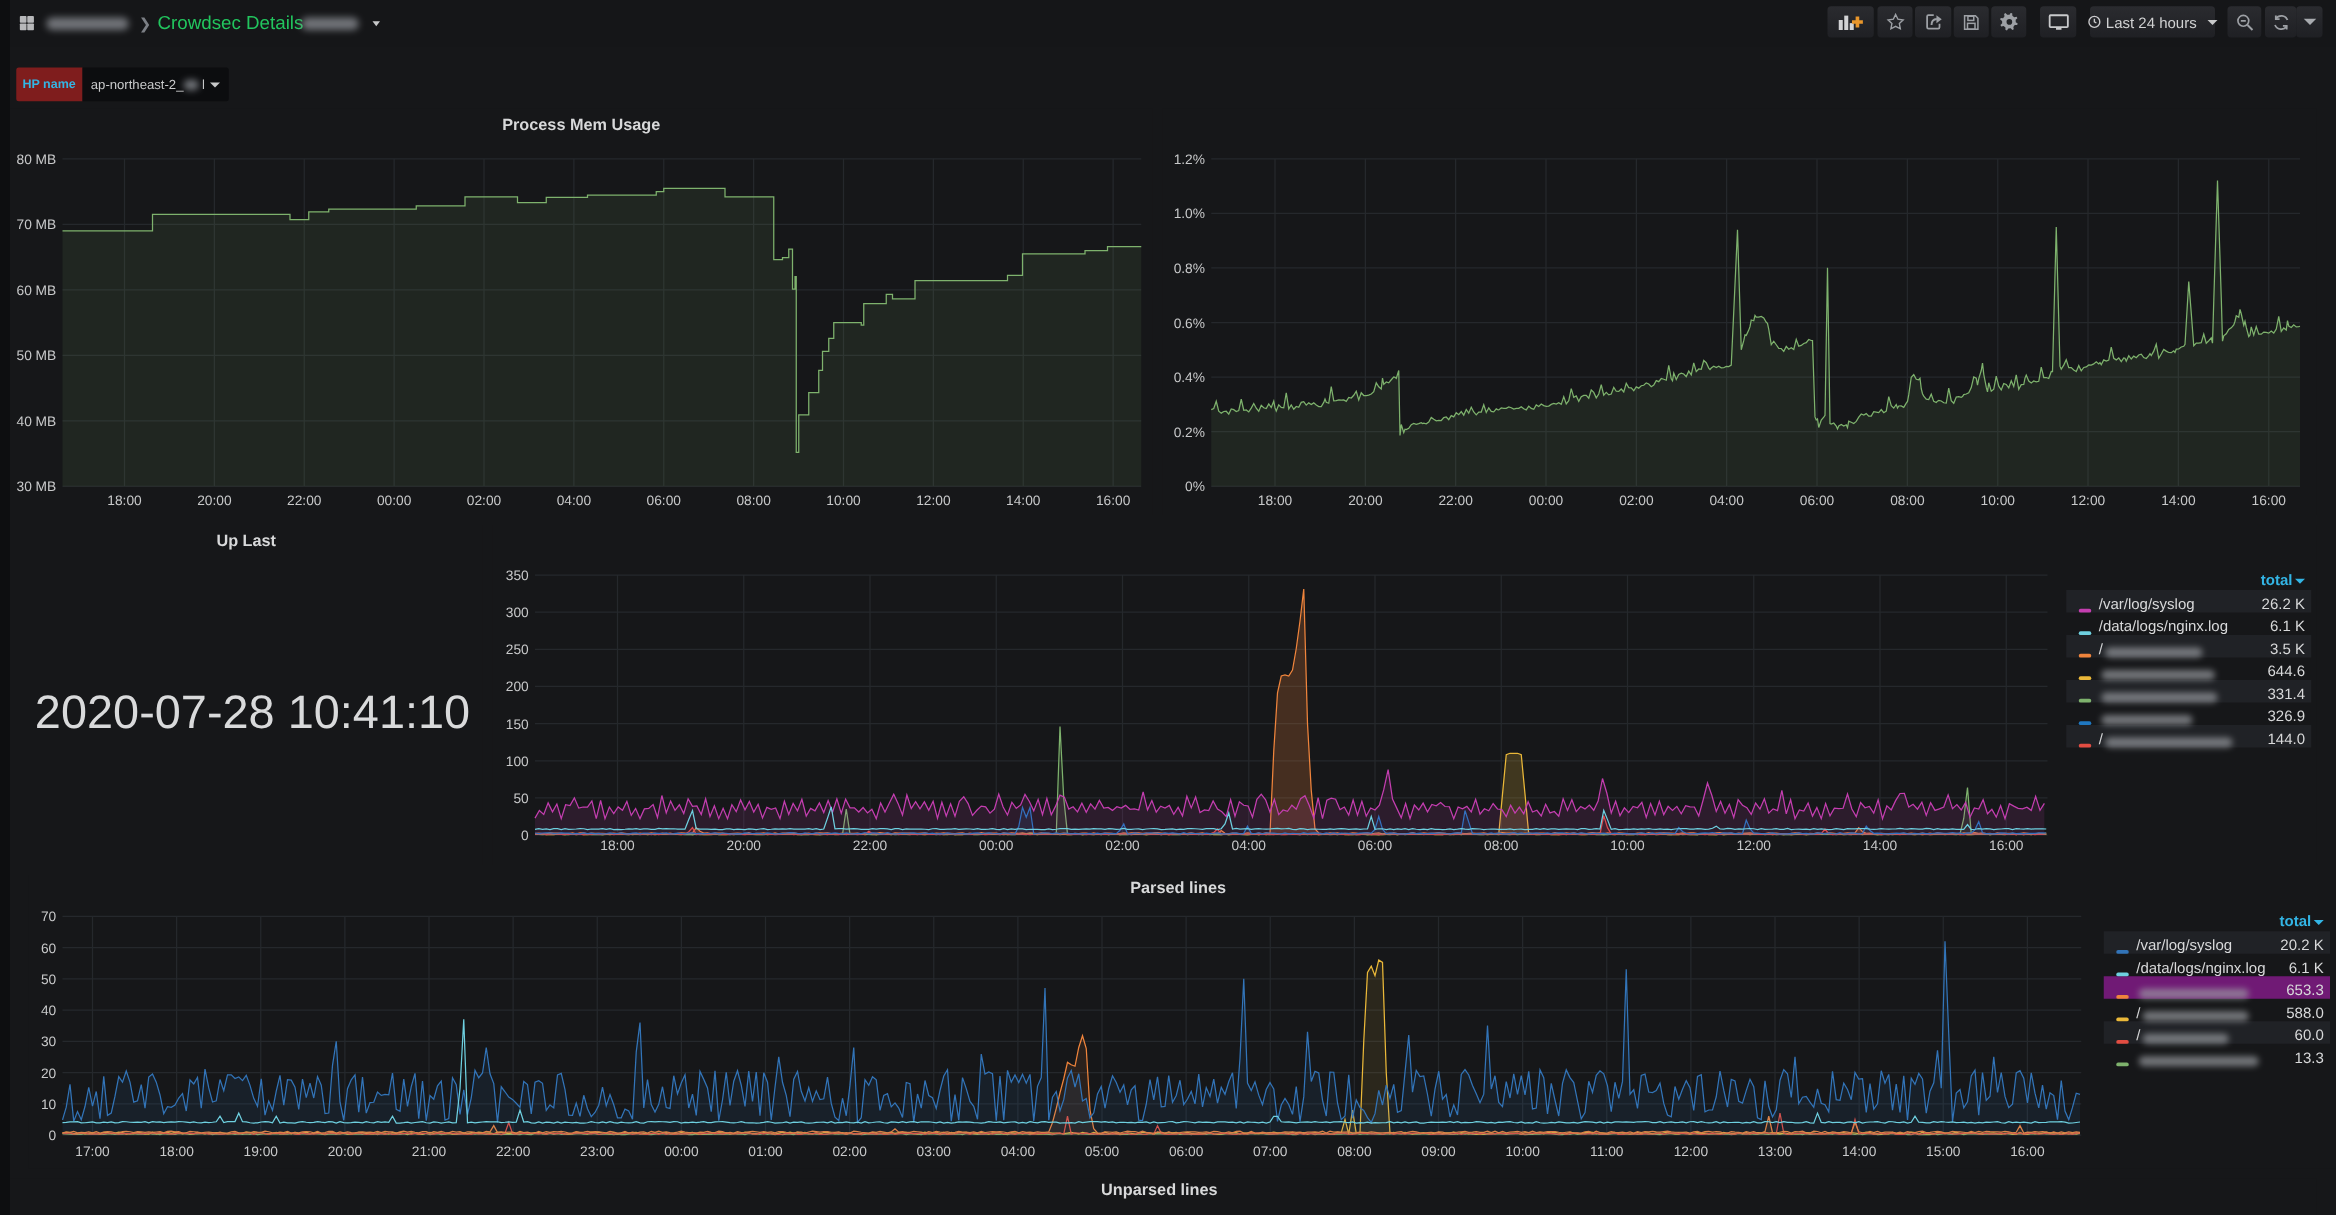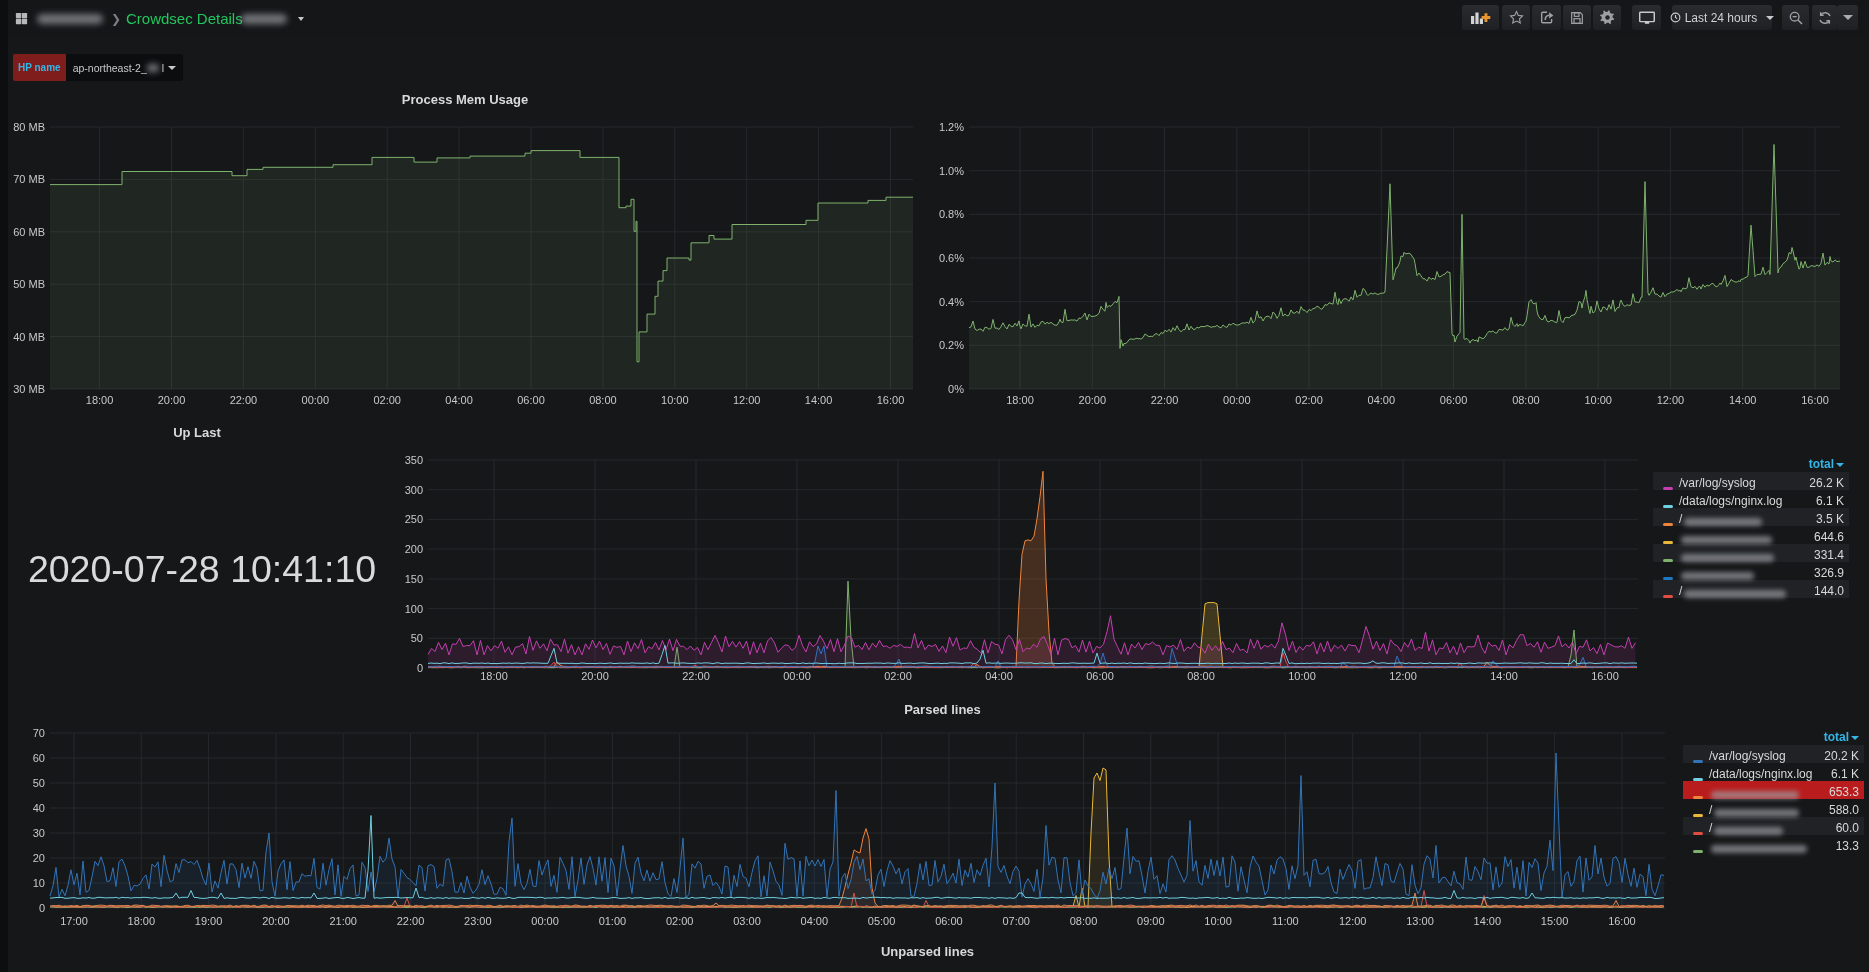--- a/index.html
+++ b/index.html
@@ -395,21 +395,21 @@
       <div class="lg-row" style="background:#202226;width:181px;height:18px">
         <span class="lg-dash" style="background:#3274B8"></span>
         <span class="lg-lab">/var/log/syslog</span>
         <span class="lg-val">20.2 K</span>
       </div>
       <div class="lg-row" style="width:181px;height:18px">
         <span class="lg-dash" style="background:#6ED0E0"></span>
         <span class="lg-lab">/data/logs/nginx.log</span>
         <span class="lg-val">6.1 K</span>
       </div>
-      <div class="lg-row" style="background:#b91c1c;width:181px;height:18px">
+      <div class="lg-row" style="background:#701a75;width:181px;height:18px">
         <span class="lg-dash" style="background:#EF843C"></span>
         <span class="lg-blur" style="width:88px"></span>
         <span class="lg-val">653.3</span>
       </div>
       <div class="lg-row" style="width:181px;height:18px">
         <span class="lg-dash" style="background:#EAB839"></span>
         <span class="lg-lab">/</span>
         <span class="lg-blur" style="width:85px"></span>
         <span class="lg-val">588.0</span>
       </div>

